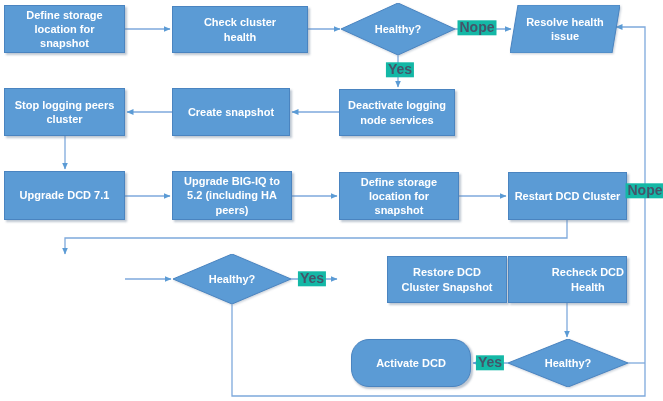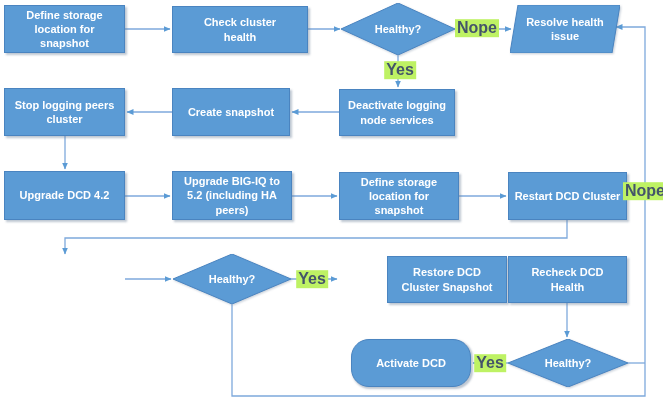--- a/index.html
+++ b/index.html
@@ -18,21 +18,21 @@
     box-shadow:1.5px 1.5px 2px rgba(110,130,155,0.45);
     padding:1px 2px;
   }
   .shape svg {
     position:absolute; left:0; top:0; width:100%; height:100%;
     filter:drop-shadow(1.5px 1.5px 1px rgba(110,130,155,0.40));
   }
   .shape span { position:relative; z-index:1; }
   .edge-label {
     position:absolute; transform:translate(-50%,-50%);
-    background:#bef264; color:#44546A; font-weight:bold; font-size:16px;
+    background:#14b8a6; color:#44546A; font-weight:bold; font-size:14px;
     padding:0 2px; z-index:2; line-height:1.1;
   }
 </style>
 </head>
 <body>
 
 <div class="canvas">
 
   <svg class="connectors" viewBox="0 0 663 401" xmlns="http://www.w3.org/2000/svg">
     <defs>
@@ -91,21 +91,21 @@
   </div>
   <div class="node rect" style="left:172px; top:88px; width:118px; height:48px;">
     <span>Create snapshot</span>
   </div>
   <div class="node rect" style="left:339px; top:89px; width:116px; height:47px;">
     <span>Deactivate logging
 node services</span>
   </div>
 
   <div class="node rect" style="left:4px; top:171px; width:121px; height:49px;">
-    <span>Upgrade DCD 4.2</span>
+    <span>Upgrade DCD 7.1</span>
   </div>
   <div class="node rect" style="left:172px; top:171px; width:120px; height:49px;align-items:center;">
     <span>Upgrade BIG-IQ to
 5.2 (including HA
 peers)</span>
   </div>
   <div class="node rect" style="left:339px; top:172px; width:120px; height:48px;">
     <span>Define storage
 location for
 snapshot</span>
@@ -117,21 +117,21 @@
   <div class="node shape" style="left:173px; top:254px; width:118px; height:50px;">
     <svg viewBox="0 0 118 50" preserveAspectRatio="none">
       <polygon points="0,25 59,0 118,25 59,50" fill="#5B9BD5" stroke="#4A84C0" stroke-width="1"></polygon>
     </svg>
     <span>Healthy?</span>
   </div>
   <div class="node rect" style="left:339px; top:256px; width:120px; height:47px;margin-left:48px;">
     <span>Restore DCD
 Cluster Snapshot</span>
   </div>
-  <div class="node rect" style="left:508px; top:256px; width:119px; height:47px;">
+  <div class="node rect" style="left:508px; top:256px; width:119px; height:47px;justify-content:flex-end;">
     <span>Recheck DCD
 Health</span>
   </div>
 
   <div class="node rect" style="left:351px; top:339px; width:120px; height:48px;border-radius:18px;">
     <span>Activate DCD</span>
   </div>
   <div class="node shape" style="left:508px; top:339px; width:120px; height:48px;">
     <svg viewBox="0 0 120 48" preserveAspectRatio="none">
       <polygon points="0,24 60,0 120,24 60,48" fill="#5B9BD5" stroke="#4A84C0" stroke-width="1"></polygon>

